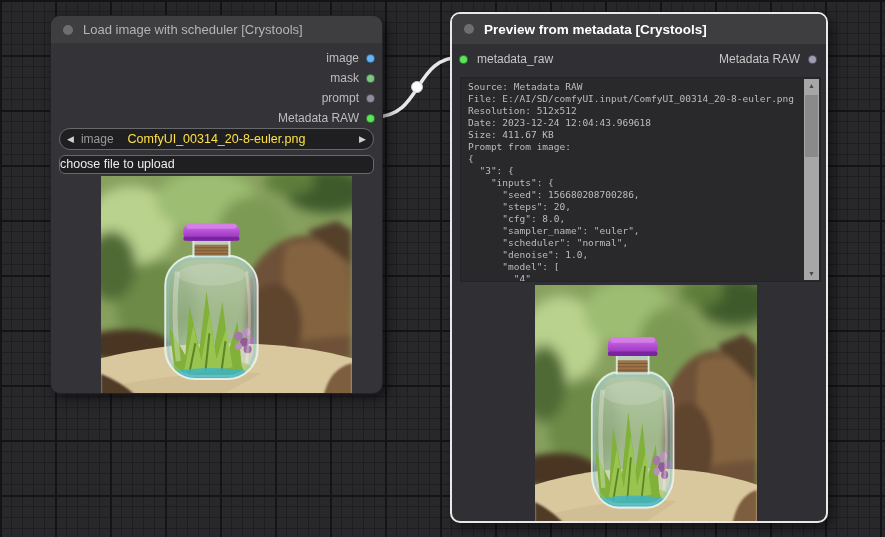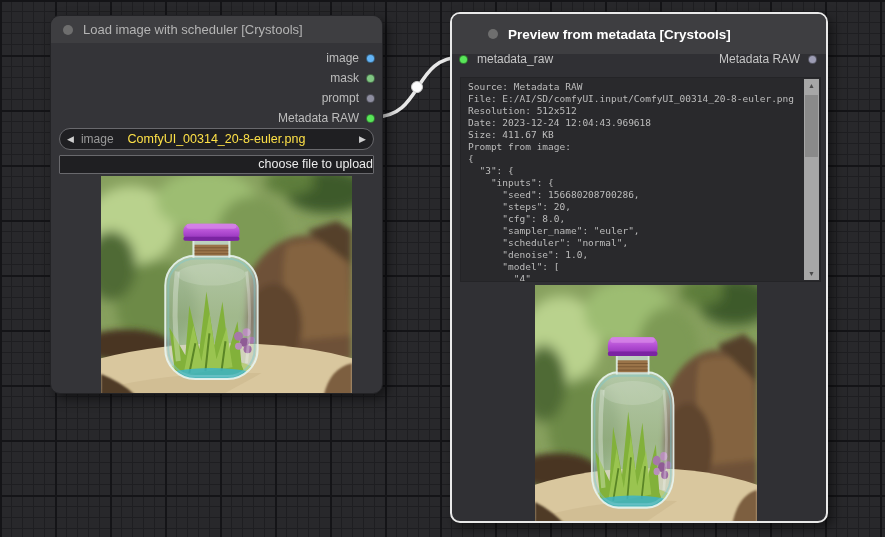--- a/index.html
+++ b/index.html
@@ -28,28 +28,28 @@
   .out-row .port-dot { margin-left:7px; }
   .combo {
     position:absolute; left:8px; right:8px; top:112px; height:22px;
     background:#1f1f22; border:1px solid #69696d; border-radius:11px;
     display:flex; align-items:center; font-size:12px; color:#9a9a9a;
   }
   .combo .arrow { color:#cfcfcf; font-size:9px; padding:0 7px; cursor:pointer; }
   .combo .combo-value { position:absolute; left:40px; right:40px; text-align:center; color:#fde047; font-size:12.5px; white-space:nowrap; overflow:hidden; }
   .upload-btn {
     position:absolute; left:8px; right:8px; top:139px; height:19px;
-    background:#1f1f22; border:1px solid #69696d; border-radius:1px;
-    color:#ececec; font-size:12.5px; text-align:right; line-height:17px; cursor:pointer;
+    background:#1f1f22; border:1px solid #69696d; border-radius:6px;
+    color:#ececec; font-size:12.5px; text-align:left; line-height:17px; cursor:pointer;
   }
   .node-image { position:absolute; }
   .node-image svg { width:100%; height:100%; display:block; }
   
   #node-preview { left:450px; top:12px; width:378px; height:511px; background:#303034; border:2px solid #e9e9e9; }
-  #node-preview .node-header { height:40px; background:#3e3e41;padding-left:24px; }
+  #node-preview .node-header { height:30px; background:#3e3e41; }
   #node-preview .node-title { color:#ffffff; font-size:13.5px; font-weight:bold; }
   .in-row { justify-content:space-between; padding-left:7px; color:#c6c6c6; }
   .in-row .port-dot { margin-right:9px; }
   .in-row .out-label { margin-left:auto; }
   .in-row .out-label + .port-dot { margin-left:8px; }
   .metabox {
     position:absolute; left:8px; top:63px; width:361px; height:205px;
     background:#29292c; border:1px solid #242427; overflow:hidden;
   }
   .metabox pre {

